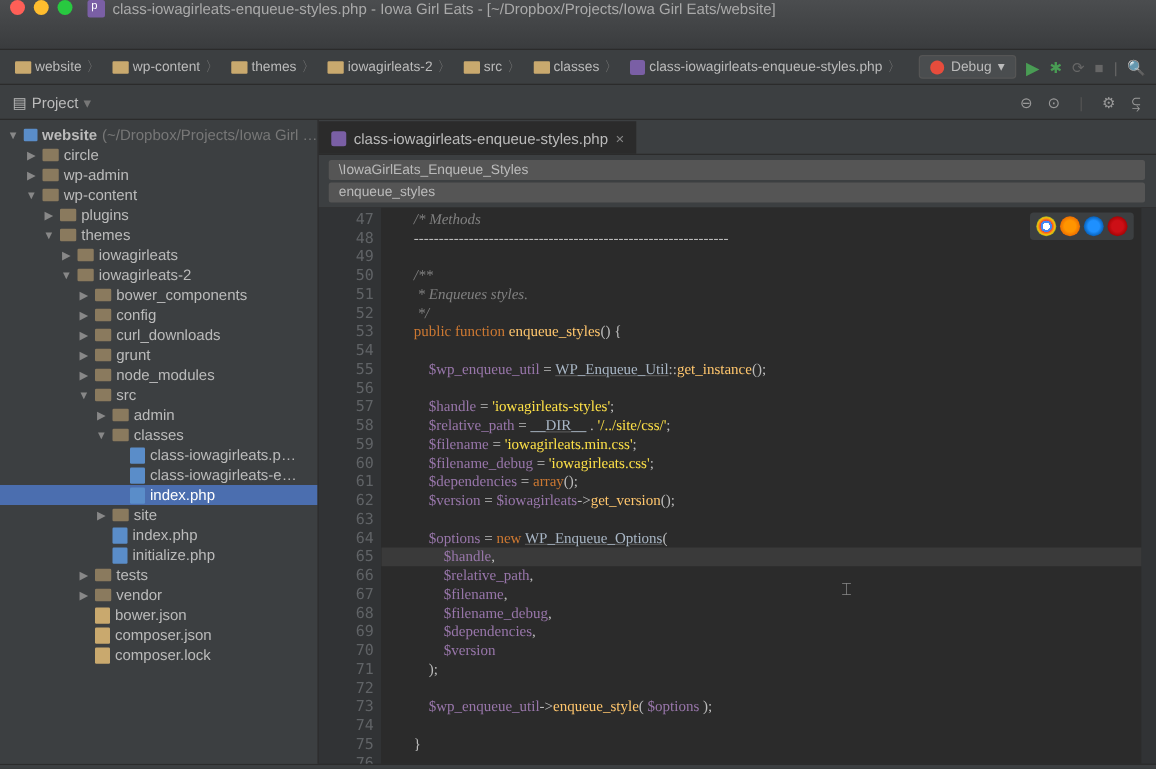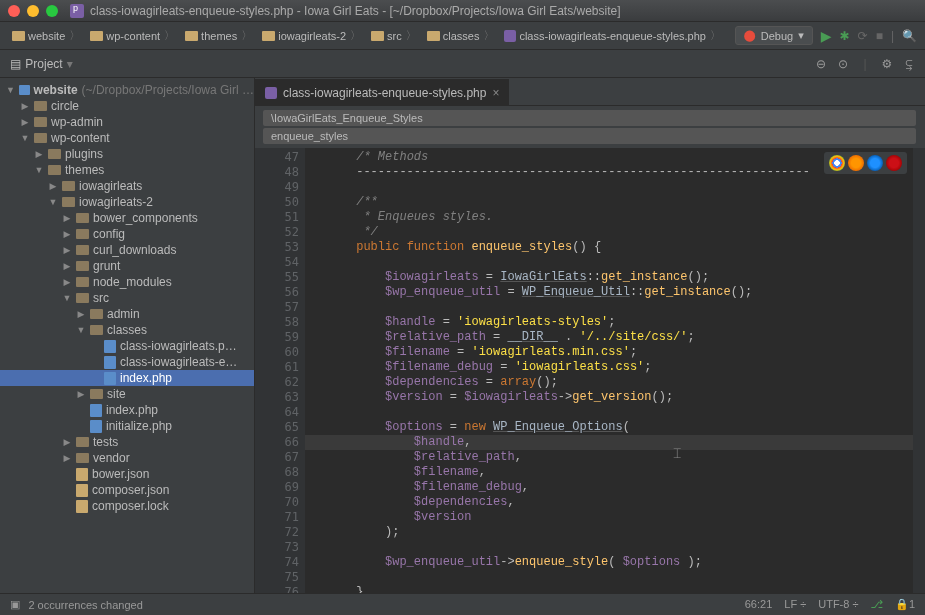--- a/index.html
+++ b/index.html
@@ -7,24 +7,24 @@
   font-family: -apple-system, BlinkMacSystemFont, "Segoe UI", sans-serif;
   font-size: 12px;
   background: #3c3f41;
   color: #bbbbbb;
   width: 925px;
   height: 615px;
   overflow: hidden;
   position: relative;
 }
 .titlebar {
-  height: 22px;
+  height: 40px;
   background: linear-gradient(#4b4d4f, #3a3c3e);
   display: flex;
-  align-items: center;
+  align-items: flex-start;
   padding: 0 8px;
   border-bottom: 1px solid #2b2b2b;
 }
 .traffic { display: flex; gap: 7px; margin-right: 12px; }
 .traffic span { width: 12px; height: 12px; border-radius: 50%; }
 .tl-close { background: #ff5f57; }
 .tl-min { background: #ffbd2e; }
 .tl-max { background: #28c940; }
 .title-text { color: #aaa; font-size: 12px; }
 .title-icon { width: 14px; height: 14px; background: #7a5fa5; border-radius: 2px; margin-right: 6px; display: inline-block; position: relative; }
@@ -92,21 +92,21 @@
 .editor-tab { padding: 5px 10px; background: #515658; color: #bbb; display: flex; align-items: center; gap: 6px; font-size: 12px; border-top: 2px solid transparent; }
 .editor-tab.active { background: #2b2b2b; }
 .tab-close { color: #888; cursor: pointer; }
 
 .breadcrumb-editor { background: #3c3f41; padding: 4px 8px; display: flex; gap: 2px; flex-direction: column; }
 .bc-pill { background: #555; padding: 2px 8px; color: #bbb; font-size: 11px; border-radius: 2px; margin-right: 1px; }
 
 .code-area { flex: 1; display: flex; overflow: hidden; position: relative; }
 .gutter { width: 50px; background: #313335; color: #606366; text-align: right; padding: 2px 6px 2px 0; font-family: "Menlo", "Consolas", monospace; font-size: 12px; line-height: 15px; }
 .gutter div { height: 15px; }
-.code { flex: 1; background: #2b2b2b; font-family: Liberation Mono, monospace; font-size: 12px; line-height: 15px; padding: 2px 0; overflow: hidden; }
+.code { flex: 1; background: #2b2b2b; font-family: Liberation Serif, serif; font-size: 12px; line-height: 15px; padding: 2px 0; overflow: hidden; }
 .code-line { height: 15px; white-space: pre; padding-left: 8px; }
 .code-line.current { background: #3a3a3a; }
 .kw { color: #cc7832; }
 .fn { color: #ffc66d; }
 .str { color: #fde047; }
 .var { color: #9876aa; }
 .cmt { color: #808080; font-style: italic; }
 .cls { color: #a9b7c6; text-decoration: underline; text-decoration-color: #555; }
 
 .browser-icons { position: absolute; top: 4px; right: 18px; display: flex; gap: 3px; background: #3c3f41; padding: 3px 5px; border-radius: 3px; }
@@ -408,21 +408,20 @@
         </div>
       <div class="code" id="code">
           <div class="code-line">      <span class="cmt">/* Methods</span></div>
           <div class="code-line">      ---------------------------------------------------------------</div>
           <div class="code-line"></div>
           <div class="code-line">      <span class="cmt">/**</span></div>
           <div class="code-line">       <span class="cmt">* Enqueues styles.</span></div>
           <div class="code-line">       <span class="cmt">*/</span></div>
           <div class="code-line">      <span class="kw">public</span> <span class="kw">function</span> <span class="fn">enqueue_styles</span>() {</div>
           <div class="code-line"></div>
-          <div class="code-line">          <span class="var">$iowagirleats</span> = <span class="cls">IowaGirlEats</span>::<span class="fn">get_instance</span>();</div>
           <div class="code-line">          <span class="var">$wp_enqueue_util</span> = <span class="cls">WP_Enqueue_Util</span>::<span class="fn">get_instance</span>();</div>
           <div class="code-line"></div>
           <div class="code-line">          <span class="var">$handle</span> = <span class="str">'iowagirleats-styles'</span>;</div>
           <div class="code-line">          <span class="var">$relative_path</span> = <span class="cls">__DIR__</span> . <span class="str">'/../site/css/'</span>;</div>
           <div class="code-line">          <span class="var">$filename</span> = <span class="str">'iowagirleats.min.css'</span>;</div>
           <div class="code-line">          <span class="var">$filename_debug</span> = <span class="str">'iowagirleats.css'</span>;</div>
           <div class="code-line">          <span class="var">$dependencies</span> = <span class="kw">array</span>();</div>
           <div class="code-line">          <span class="var">$version</span> = <span class="var">$iowagirleats</span>-&gt;<span class="fn">get_version</span>();</div>
           <div class="code-line"></div>
           <div class="code-line">          <span class="var">$options</span> = <span class="kw">new</span> <span class="cls">WP_Enqueue_Options</span>(</div>

